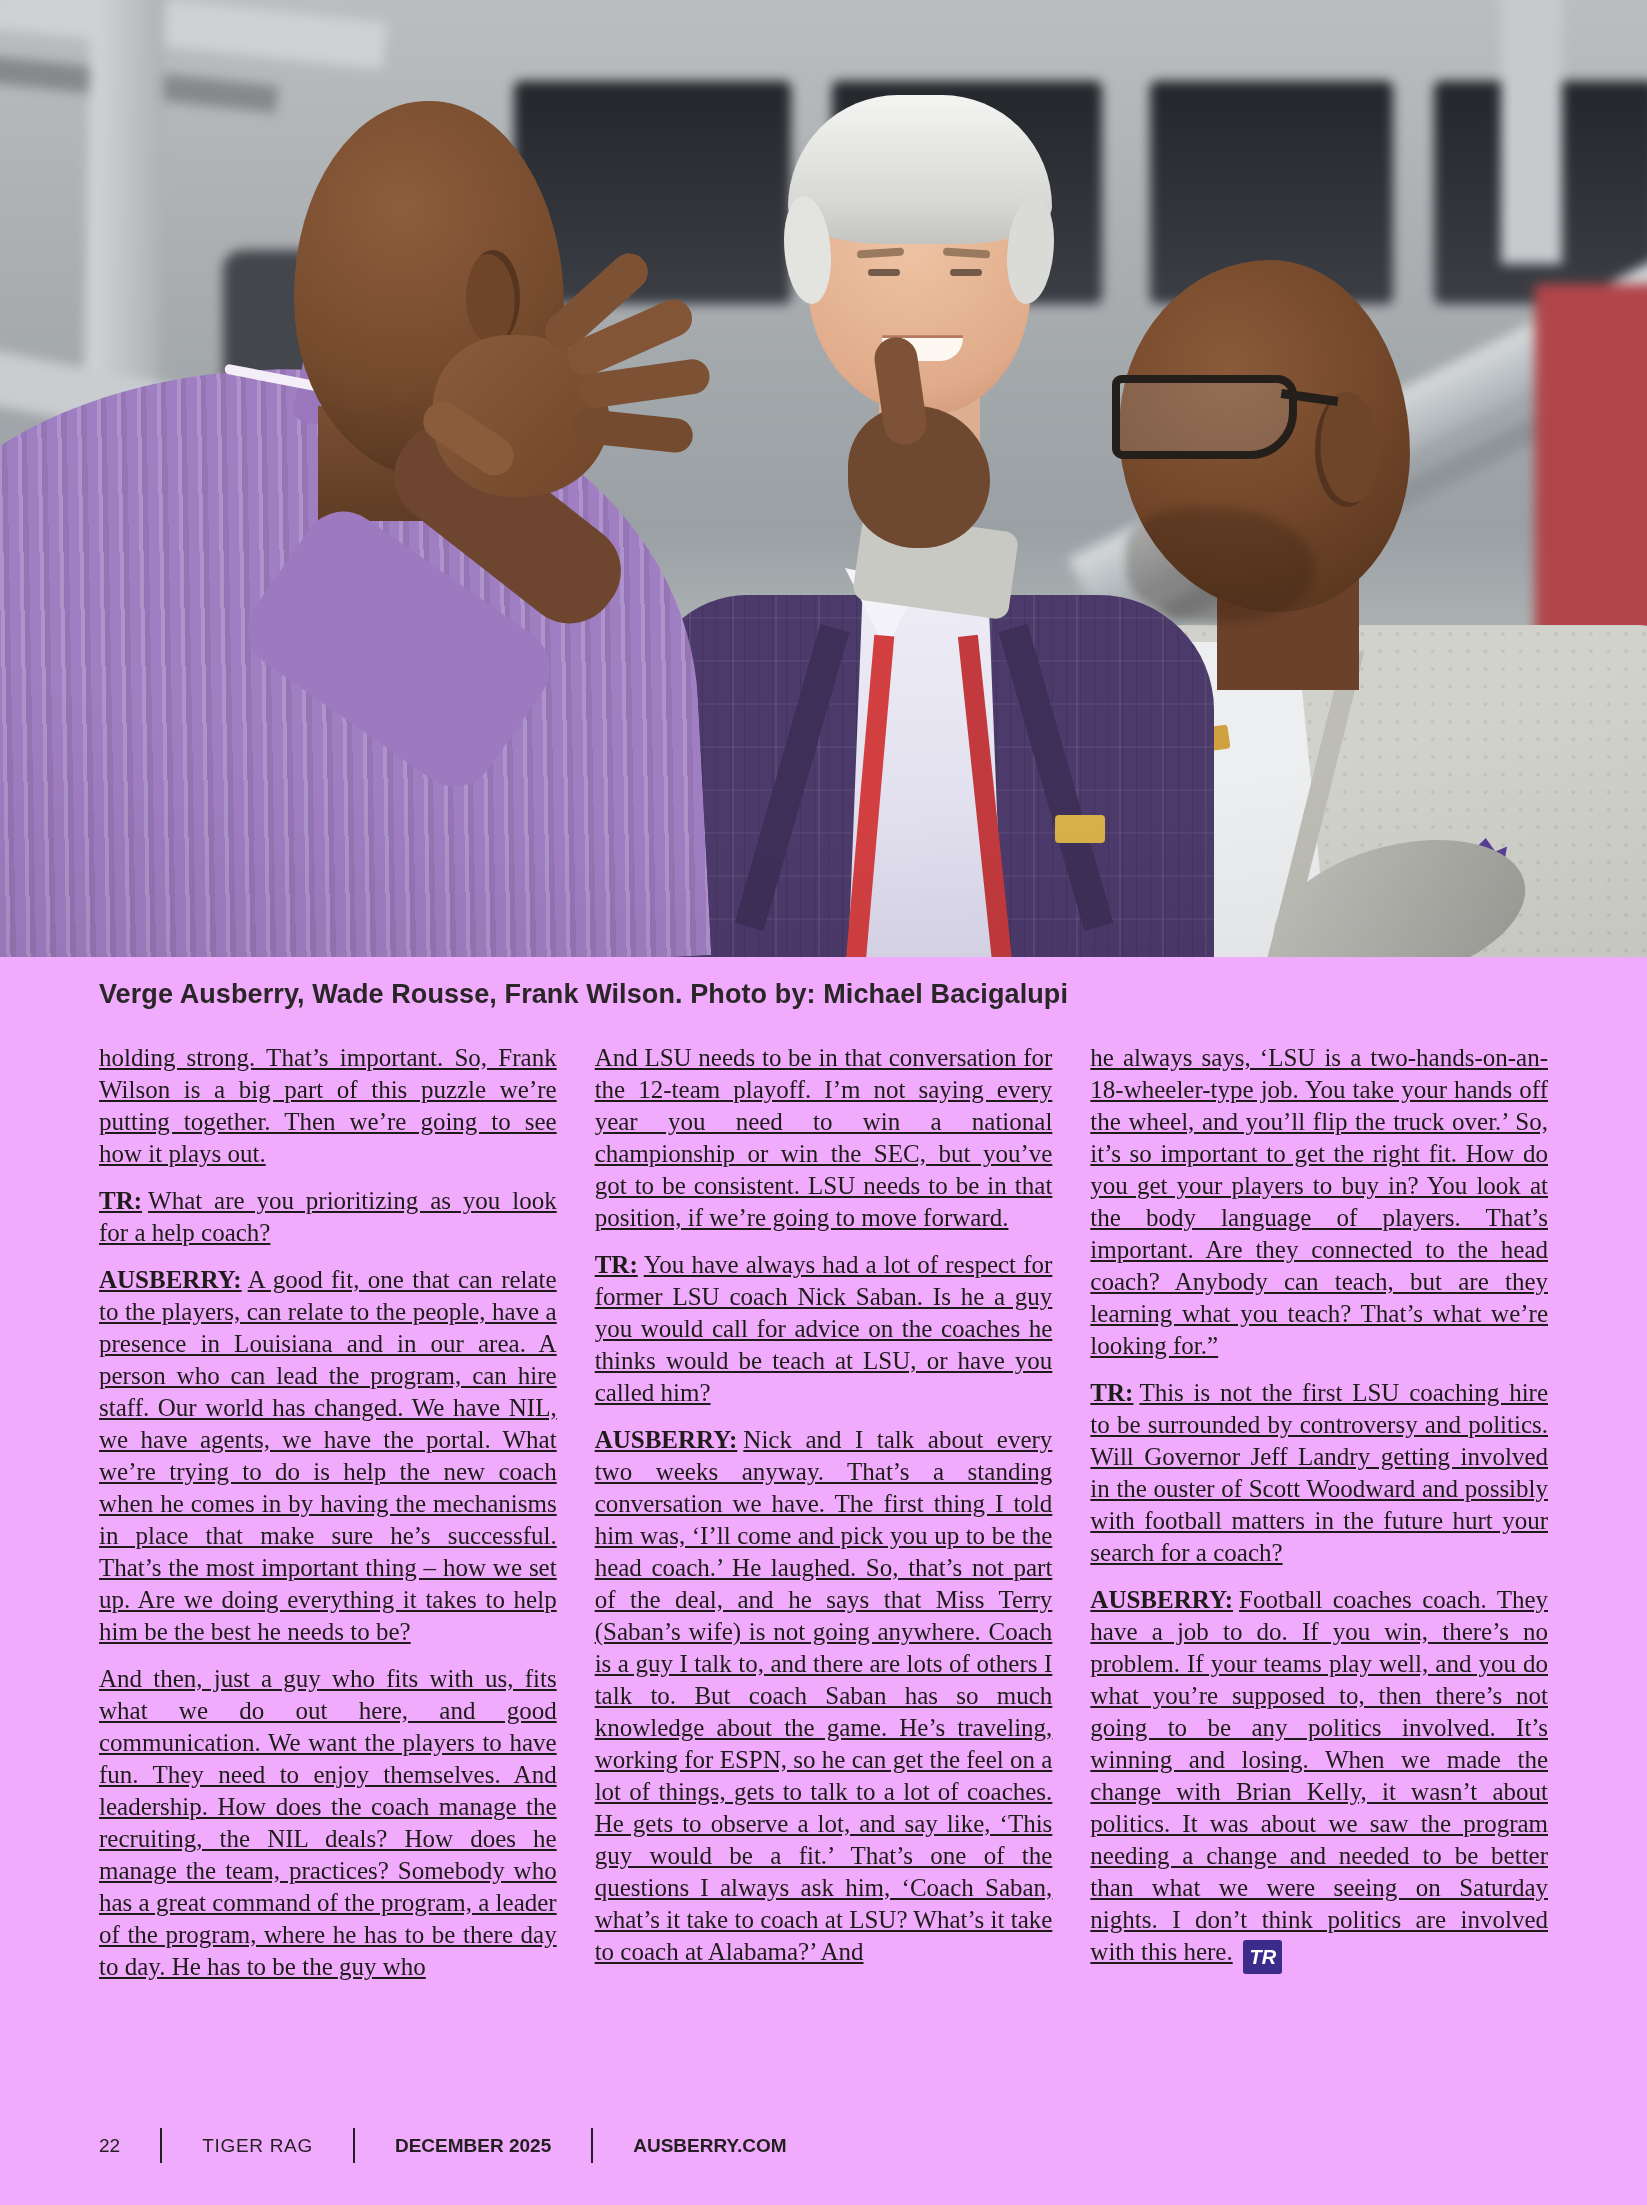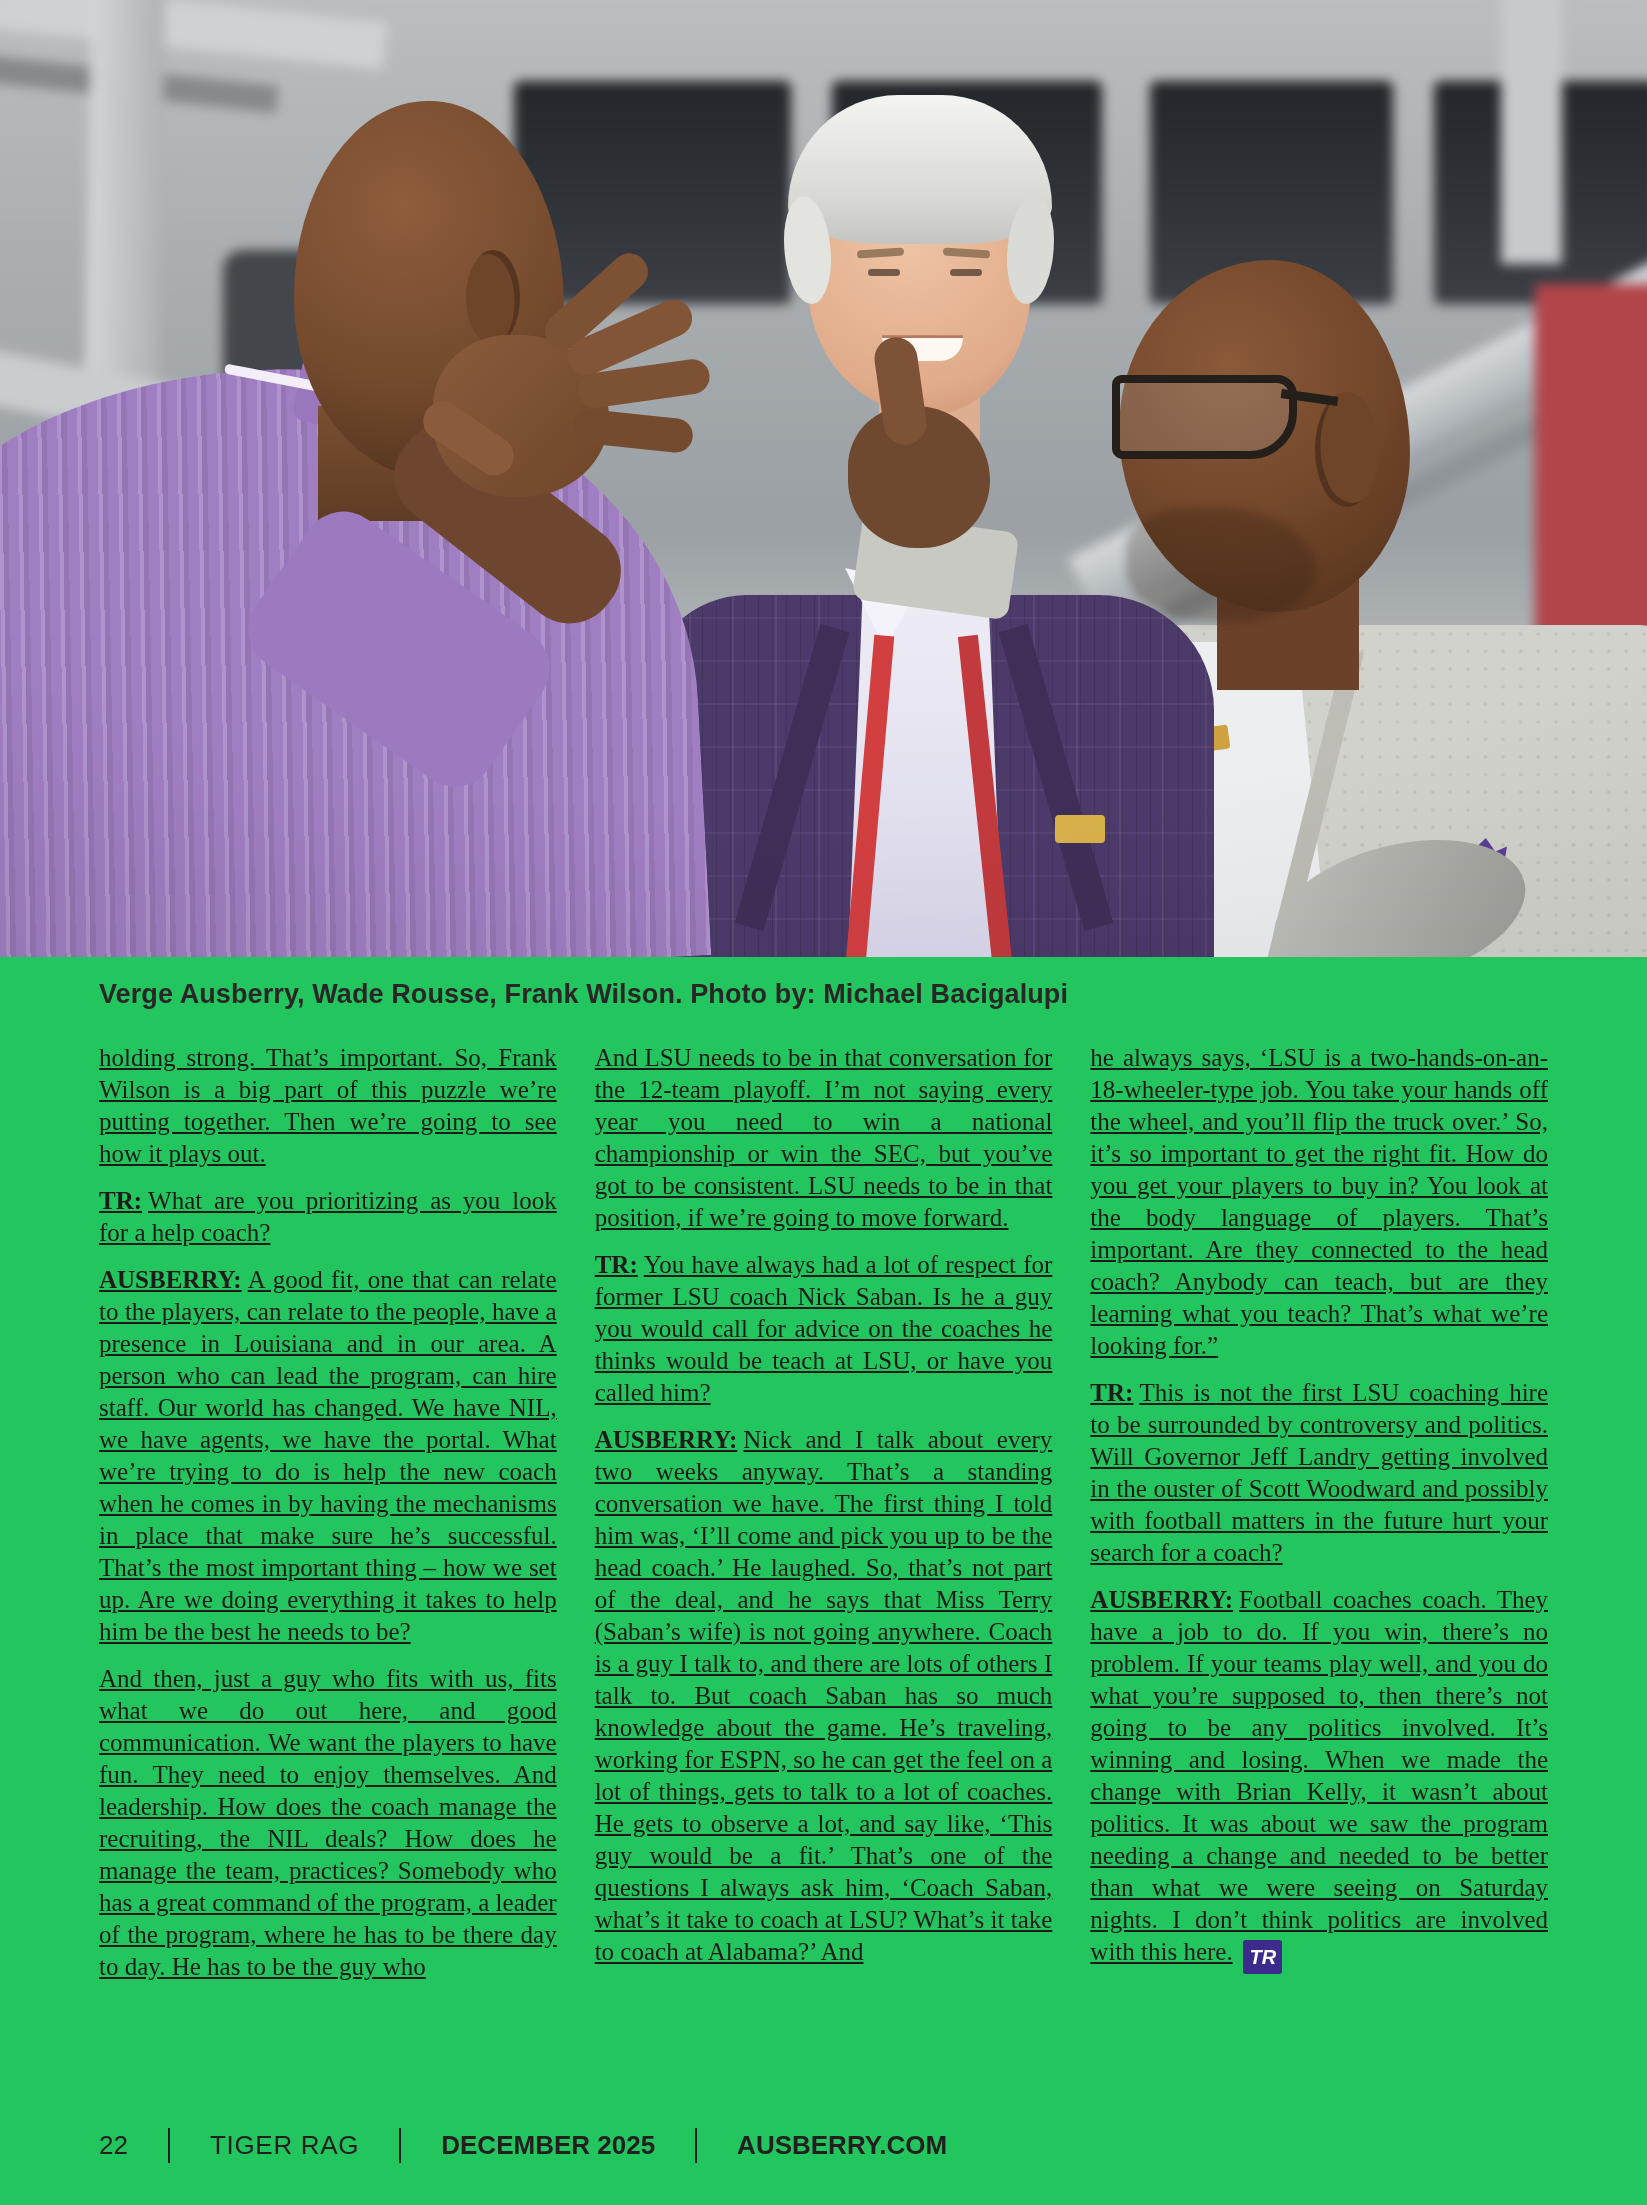--- a/index.html
+++ b/index.html
@@ -1,16 +1,16 @@
 <!DOCTYPE html>
 <html style="font-size:10.8px"><head>
 <meta charset="utf-8">
 <style>
   html,body{margin:0;padding:0;background:#e9e9e9;}
-  .page{position:relative;width:1648px;height:2205px;background:#22c55e;overflow:hidden;
+  .page{position:relative;width:1648px;height:2205px;background:#f0abfc;overflow:hidden;
         font-family:"Liberation Sans",sans-serif;color:#231f20;}
 
   
   .photo{position:absolute;left:0;top:0;width:1648px;height:957px;background:#a3a7aa;overflow:hidden;}
   .photo div{position:absolute;}
   .bg{inset:-20px;filter:blur(6px);}
   .wall{inset:0;background:linear-gradient(180deg,#bcbfc1 0%,#a9adb0 30%,#9aa0a4 55%,#c3c6c7 78%,#dcdedf 100%);}
   .vb{top:101px;height:223px;background:linear-gradient(180deg,#23262a,#3b3f45);border-radius:6.8px;}
   .vb1{left:534px;width:277px;}
   .vb2{left:852px;width:270px;}
@@ -108,21 +108,21 @@
   .caption{position:absolute;left:99px;top:979px;width:1454px;font-size:27px;font-weight:700;
            letter-spacing:0.1px;color:#2a2627;}
   .cols{position:absolute;left:99px;top:1042px;width:1449px;height:1058px;display:flex;gap:38px;overflow:hidden;}
   .col{flex:1;font-family:"Liberation Serif",serif;font-size:25px;line-height:32px;text-align:justify;color:#1e1b1a;}
   .para{margin:0 0 15px 0;text-decoration:underline;}
   .para b{font-weight:700;margin-right:.24em;}
   .para b:empty{margin-right:0;}
   .tr-mark{display:inline-block;background:#3c2b8a;color:#ffffff;font-family:"Liberation Sans",sans-serif;
            font-style:italic;font-weight:700;font-size:20px;line-height:1;padding:7.4px 6px 6.8px;border-radius:2.7px;
            margin-left:10.8px;vertical-align:-4px;}
-  .footer{position:absolute;left:99px;top:2128px;display:flex;align-items:center;gap:40px;font-size:26px;color:#231f20;}
+  .footer{position:absolute;left:99px;top:2128px;display:flex;align-items:center;gap:40px;font-size:19px;color:#231f20;}
   .footer .divider{width:2px;height:35px;background:#231f20;}
   .footer .bold{font-weight:700;}
   .footer .mag{letter-spacing:0.7px;}
 </style>
 </head>
 <body>
 
 <div class="page">
 
   <div class="photo">

